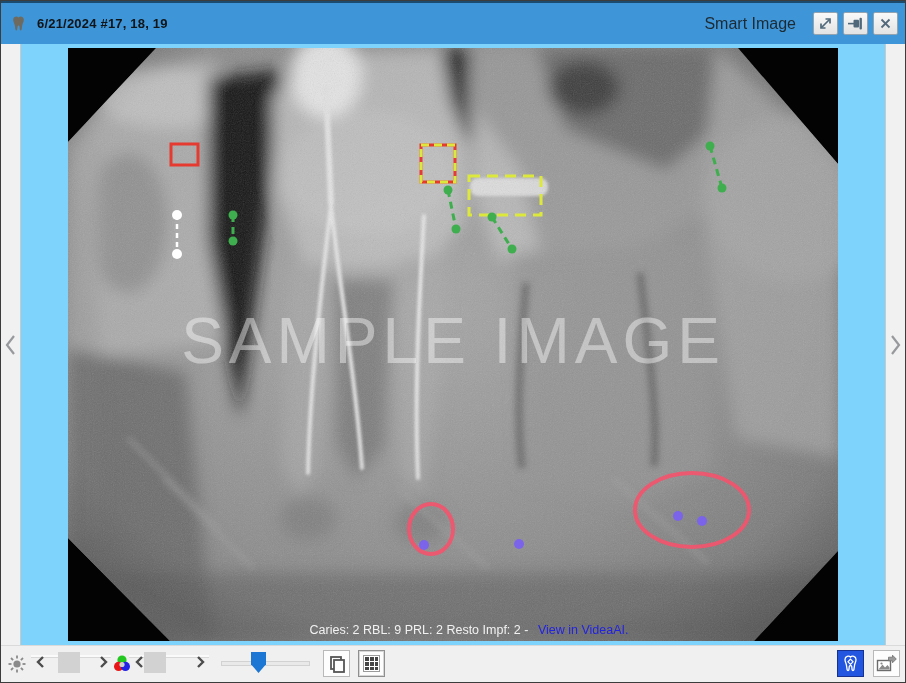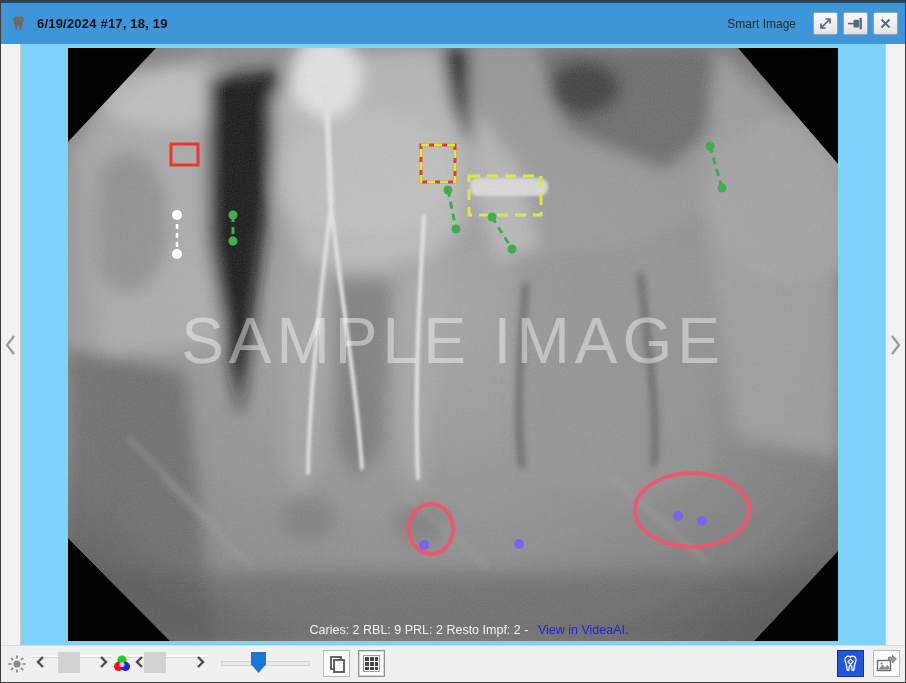--- a/index.html
+++ b/index.html
@@ -8,21 +8,21 @@
     width:906px; height:683px; border:1px solid #3c3c3c; background:#f0f0f0;
     display:flex; flex-direction:column; overflow:hidden; position:relative;
   }
   
   .titlebar {
     height:43px; background:var(--titlebar-bg,#3e96d9); display:flex; align-items:center;
     padding:0 7px 0 10px; flex:0 0 auto; border-top:2px solid #1b4c70;
   }
   .titlebar .tooth-glyph { width:15px; height:17px; flex:0 0 auto; }
   .titlebar .title { font-size:13px; font-weight:700; color:#101416; margin-left:11px; letter-spacing:.2px; }
-  .titlebar .app-label { margin-left:auto; font-size:12px; color:#1d2a33; margin-right:12px; }
+  .titlebar .app-label { margin-left:auto; font-size:16px; color:#1d2a33; margin-right:12px; }
   .tb-btn {
     width:25px; height:23px; background:linear-gradient(#f9f9f9,#e3e3e3);
     border:1px solid #93a4b0; border-radius:2px; display:flex; align-items:center;
     justify-content:center; margin-left:5px; padding:0; cursor:pointer;
   }
   
   .main { flex:1 1 auto; display:flex; min-height:0; }
   .nav-strip {
     width:20px; background:#f1f1f1; display:flex; align-items:center; justify-content:center; flex:0 0 auto;
   }
@@ -63,21 +63,21 @@
 </style>
 </head>
 <body>
 
 <div class="window">
 
   <div class="titlebar">
     <svg class="tooth-glyph" viewBox="0 0 15 17">
       <path d="M2.2,4.6 C2.2,1.4 6,0.6 7.5,2.4 C9,0.6 12.8,1.4 12.8,4.6 C12.8,7.2 11.8,8.2 11.3,10 L10.6,14.6 C10.4,15.8 8.9,15.8 8.8,14.6 L8.4,11.3 C8.3,10.2 6.7,10.2 6.6,11.3 L6.2,14.6 C6.1,15.8 4.6,15.8 4.4,14.6 L3.7,10 C3.2,8.2 2.2,7.2 2.2,4.6 Z" fill="#6e6a60"></path>
     </svg>
-    <span class="title">6/19/2024 #17, 18, 19</span>
+    <span class="title">6/21/2024 #17, 18, 19</span>
     <span class="app-label">Smart Image</span>
     <button class="tb-btn" title="">
       <svg class="icon16" viewBox="0 0 19 19">
         <g stroke="#51687a" stroke-width="1.7" fill="none">
           <line x1="5.5" y1="13.5" x2="13.5" y2="5.5"></line>
           <polyline points="9.5,5 14,5 14,9.5"></polyline>
           <polyline points="5,9.5 5,14 9.5,14"></polyline>
         </g>
       </svg>
     </button>

